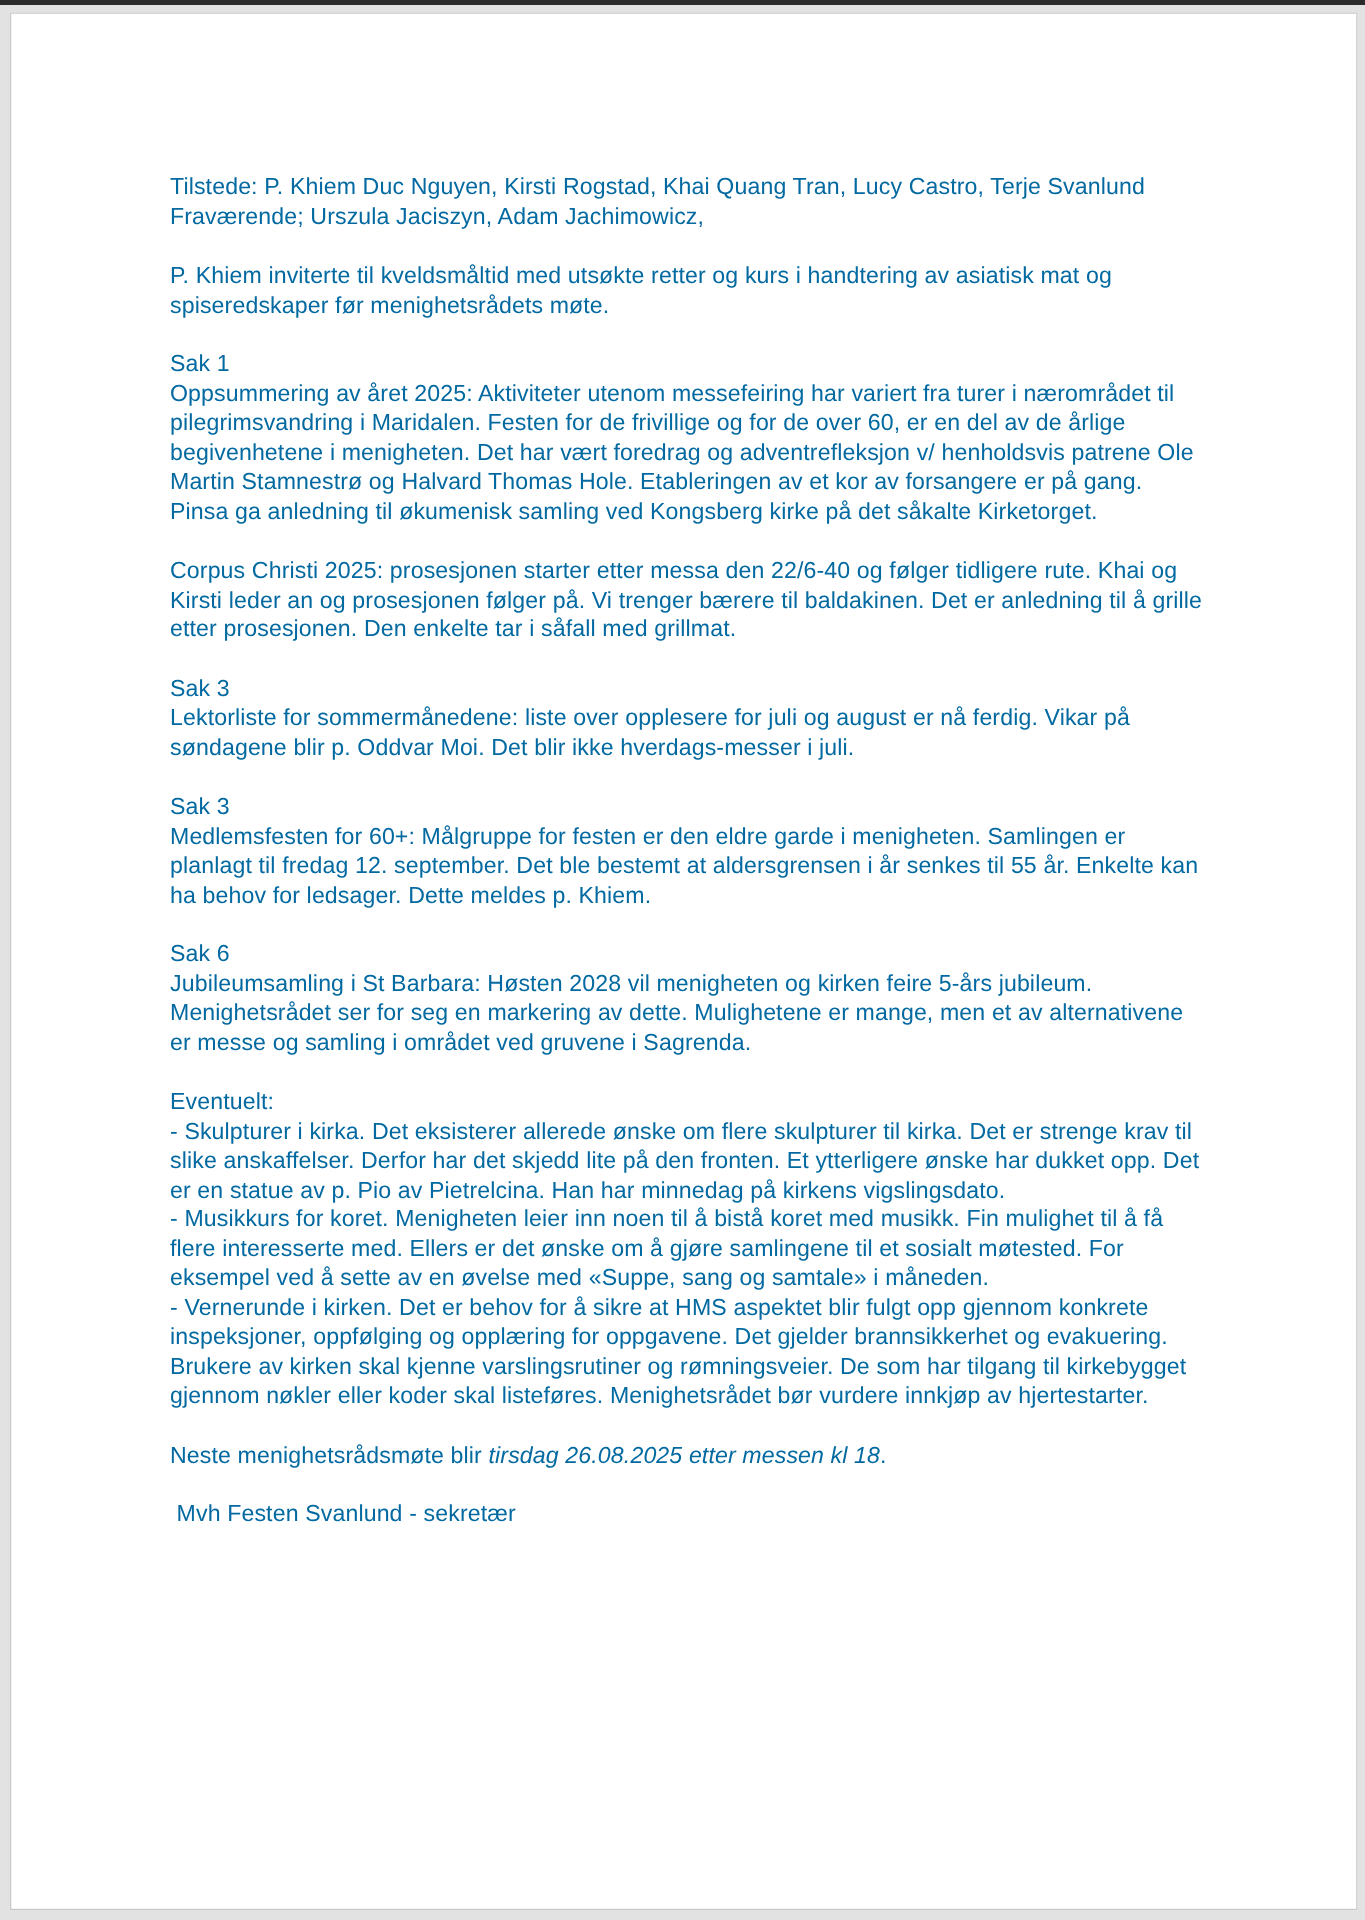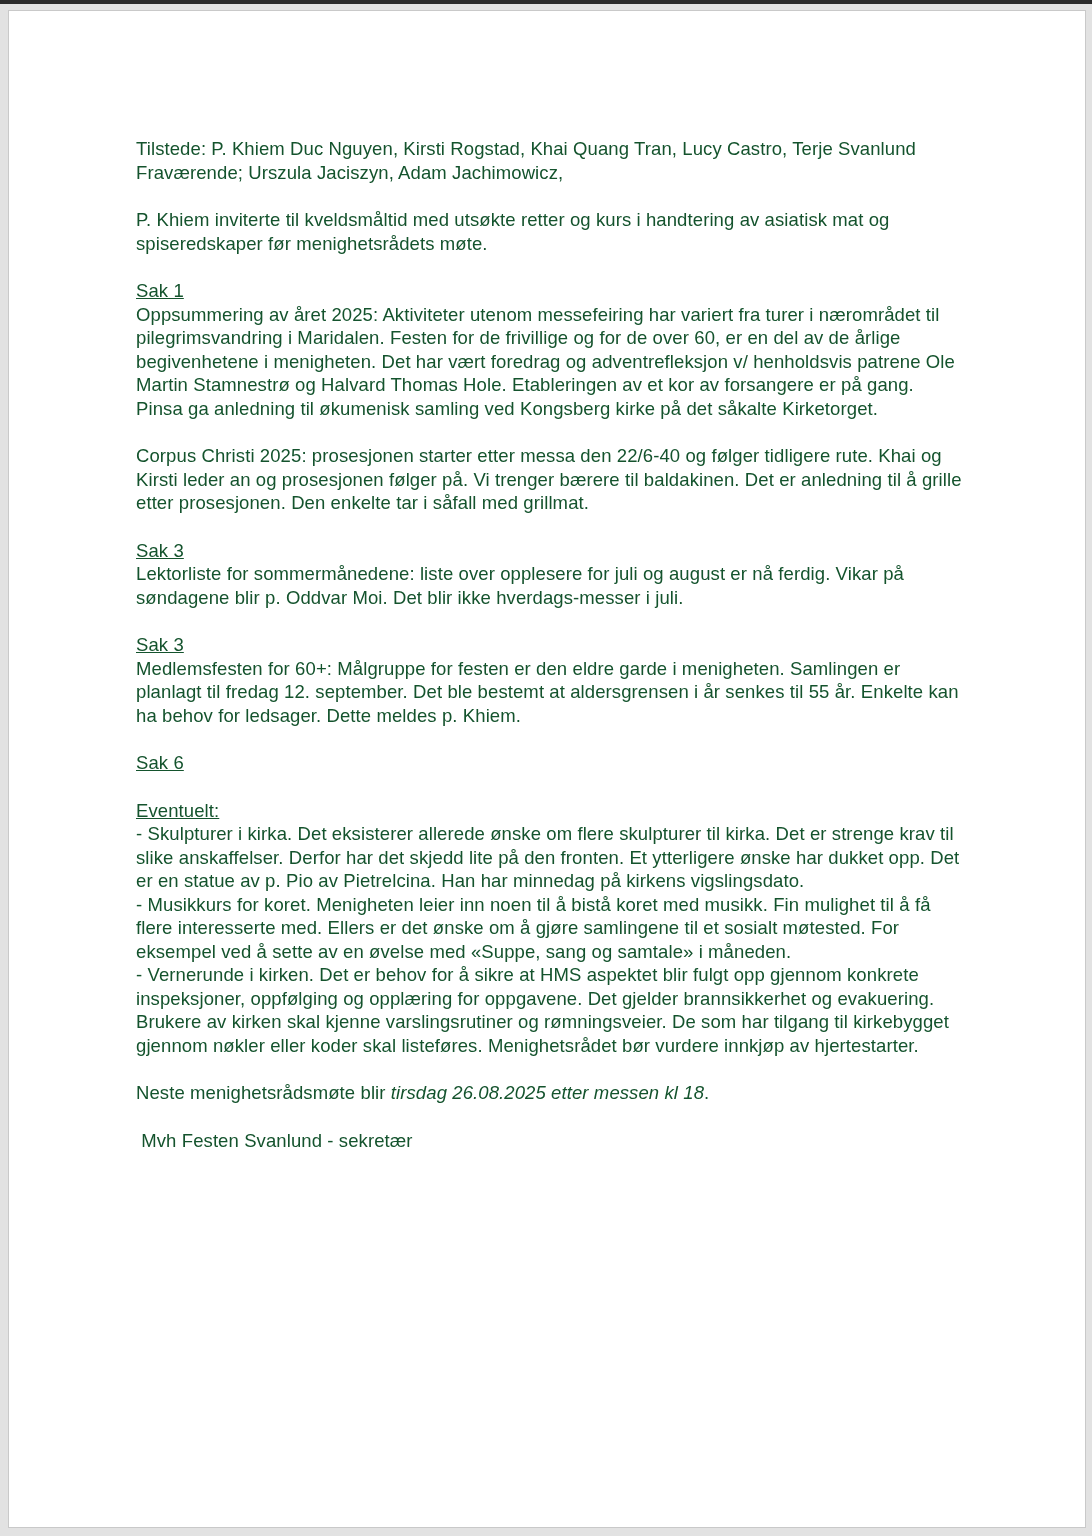--- a/index.html
+++ b/index.html
@@ -29,37 +29,36 @@
     bottom: 8px;
     background: #ffffff;
     border: 1px solid #c9c9c9;
     box-sizing: border-box;
   }
   .content {
     position: absolute;
     left: 127px;
     right: 120px;
     top: 126px;
-    color: #14532d;
+    color: #0369a1;
     font-size: 18.5px;
     line-height: 23.5px;
     letter-spacing: 0.1px;
   }
   .para {
     margin: 0 0 24px 0;
   }
   .prewrap {
     white-space: pre-line;
   }
   .section {
     margin: 0 0 24px 0;
   }
   .section-title {
     margin: 0;
-    text-decoration: underline;
   }
   .section-body {
     margin: 0;
   }
   .eventuelt-item {
     margin: 0;
   }
   .next-meeting {
     margin: 22px 0 24px 0;
   }
@@ -98,20 +97,21 @@
         <div class="section-body">Lektorliste for sommermånedene: liste over opplesere for juli og august er nå ferdig. Vikar på søndagene blir p. Oddvar Moi. Det blir ikke hverdags-messer i juli.</div>
       </div>
 
       <div class="section">
         <div class="section-title">Sak 3</div>
         <div class="section-body">Medlemsfesten for 60+: Målgruppe for festen er den eldre garde i menigheten. Samlingen er planlagt til fredag 12. september. Det ble bestemt at aldersgrensen i år senkes til 55 år. Enkelte kan ha behov for ledsager. Dette meldes p. Khiem.</div>
       </div>
 
       <div class="section">
         <div class="section-title">Sak 6</div>
+        <div class="section-body">Jubileumsamling i St Barbara: Høsten 2028 vil menigheten og kirken feire 5-års jubileum. Menighetsrådet ser for seg en markering av dette. Mulighetene er mange, men et av alternativene er messe og samling i området ved gruvene i Sagrenda.</div>
       </div>
 
       <div class="section">
         <div class="section-title">Eventuelt:</div>
         <div class="eventuelt-item">- Skulpturer i kirka. Det eksisterer allerede ønske om flere skulpturer til kirka. Det er strenge krav til slike anskaffelser. Derfor har det skjedd lite på den fronten. Et ytterligere ønske har dukket opp. Det er en statue av p. Pio av Pietrelcina. Han har minnedag på kirkens vigslingsdato.</div>
         <div class="eventuelt-item">- Musikkurs for koret. Menigheten leier inn noen til å bistå koret med musikk. Fin mulighet til å få flere interesserte med. Ellers er det ønske om å gjøre samlingene til et sosialt møtested. For eksempel ved å sette av en øvelse med «Suppe, sang og samtale» i måneden.</div>
         <div class="eventuelt-item">- Vernerunde i kirken. Det er behov for å sikre at HMS aspektet blir fulgt opp gjennom konkrete inspeksjoner, oppfølging og opplæring for oppgavene. Det gjelder brannsikkerhet og evakuering. Brukere av kirken skal kjenne varslingsrutiner og rømningsveier. De som har tilgang til kirkebygget gjennom nøkler eller koder skal listeføres. Menighetsrådet bør vurdere innkjøp av hjertestarter.</div>
       </div>
 
       <p class="next-meeting"><span>Neste menighetsrådsmøte blir </span><span class="emph">tirsdag 26.08.2025 etter messen kl 18</span><span>.</span></p>

